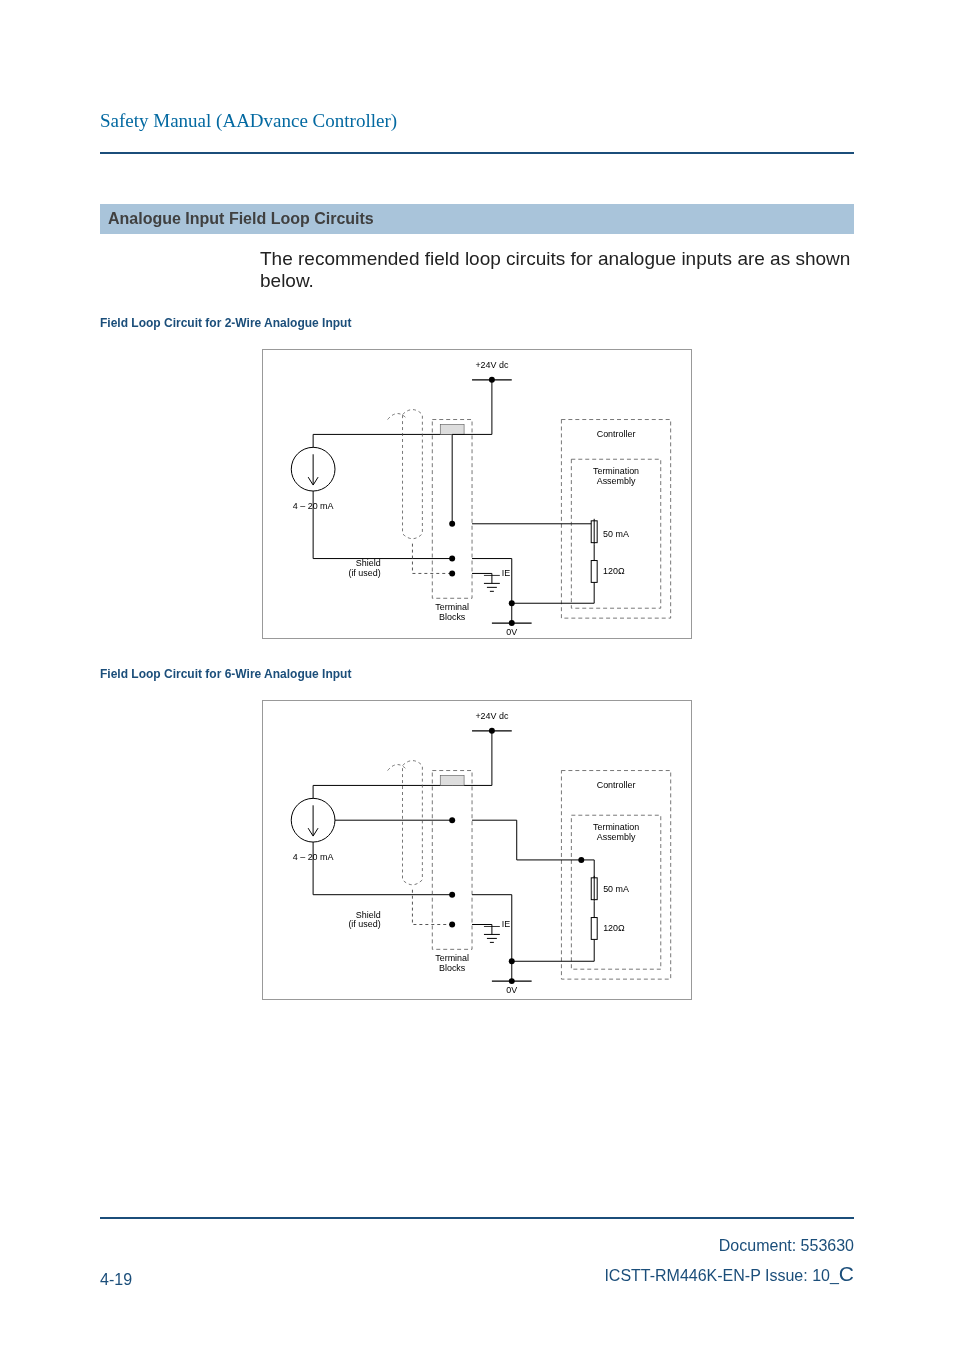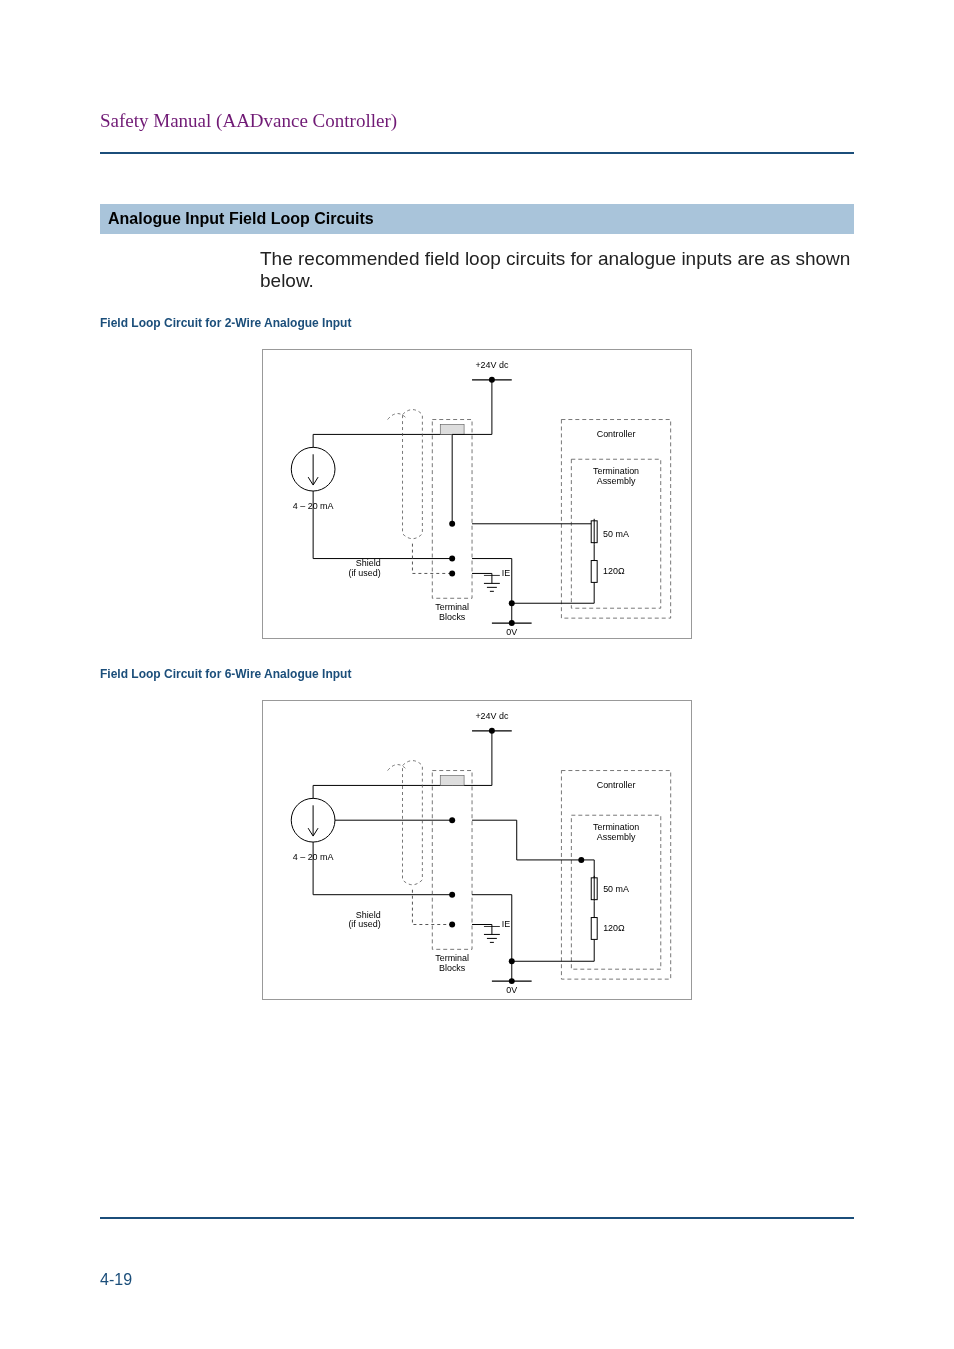--- a/index.html
+++ b/index.html
@@ -11,33 +11,33 @@
       position: relative;
       color: #222;
     }
     .page {
       padding: 110px 100px 60px 100px;
       height: 100%;
       position: relative;
     }
     .header-title {
       font-family: Georgia, serif;
-      color: #701a75;
+      color: #0369a1;
       font-size: 19px;
       font-weight: 400;
       margin-bottom: 20px;
     }
     .header-rule {
       border: none;
       border-top: 2px solid #1b4e7a;
       margin-bottom: 50px;
     }
     .section-heading {
       background: #a9c4da;
-      color: #000000;
+      color: #404040;
       font-family: Verdana, Arial, sans-serif;
       font-weight: bold;
       font-size: 16px;
       padding: 6px 8px;
       margin-bottom: 14px;
     }
     .intro-text {
       font-family: Verdana, Arial, sans-serif;
       font-size: 19px;
       color: #222;
@@ -250,15 +250,21 @@
 
       <line x1="230" y1="282" x2="270" y2="282" stroke="#000" stroke-width="1.2"></line>
       <circle cx="250" cy="282" r="3" fill="#000"></circle>
       <text x="250" y="294" text-anchor="middle" font-size="9">0V</text>
     </svg>
   </div>
 
   <hr class="footer-rule">
   <div class="footer">
     <div>4-19</div>
+    <div class="footer-right">
+      <div>Document: 553630</div>
+      <div>
+        <span>ICSTT-RM446K-EN-P Issue: 10_</span><span class="issue-suffix">C</span>
+      </div>
+    </div>
   </div>
 
 </div>
 
 </body></html>

